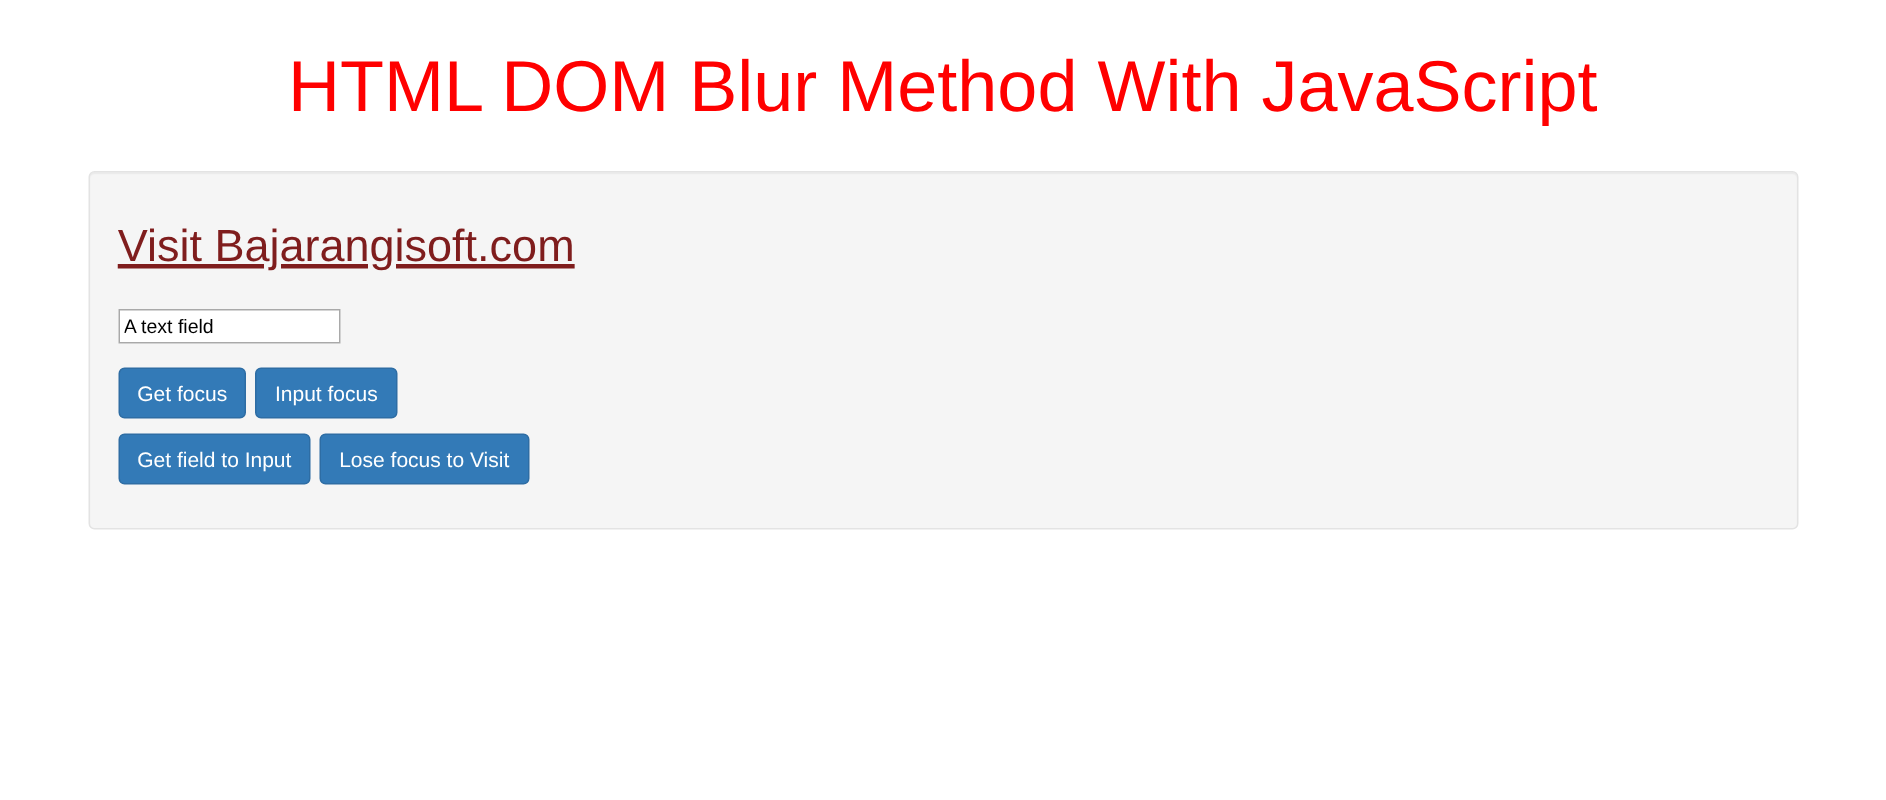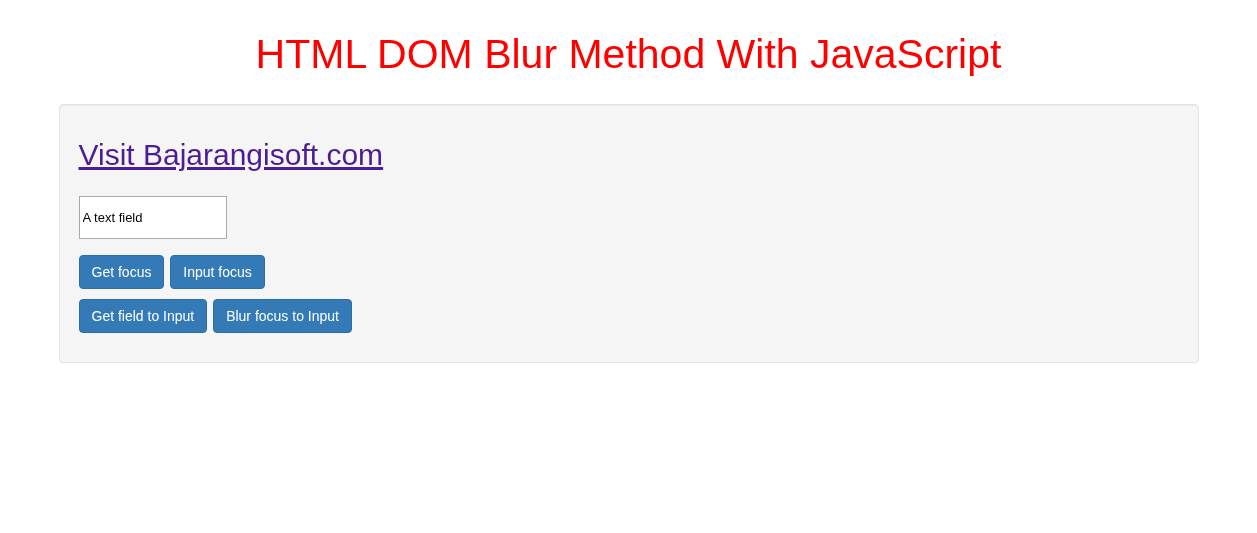--- a/index.html
+++ b/index.html
@@ -15,47 +15,47 @@
       background-color: #fff;
     }
     .container {
       width: 1170px;
       margin: 0 auto;
       padding: 0 15px;
     }
     h1.page-title {
       text-align: center;
       color: #ff0000;
-      font-size: 41px;
+      font-size: 48px;
       font-weight: 500;
       margin-top: 25px;
       margin-bottom: 20px;
     }
     .well {
       min-height: 20px;
       padding: 19px;
       margin-bottom: 20px;
       background-color: #f5f5f5;
       border: 1px solid #e3e3e3;
       border-radius: 4px;
       box-shadow: inset 0 1px 1px rgba(0,0,0,.05);
     }
     .well h2 {
       margin-top: 10px;
       margin-bottom: 10px;
       font-size: 30px;
       font-weight: 500;
     }
     .well h2 a {
-      color: #4c1d95;
+      color: #7f1d1d;
     }
     .text-input {
       font-family: inherit;
       font-size: 13px;
-      padding: 13px 3px;
+      padding: 3px 3px;
       border: 1px solid #a9a9a9;
       width: 148px;
       margin-top: 10px;
       margin-bottom: 6px;
     }
     .btn-row {
       margin-top: 10px;
       margin-bottom: 10px;
     }
     .btn {
@@ -95,16 +95,16 @@
       <input type="text" class="text-input" value="A text field" style="">
     </div>
 
     <div class="btn-row">
       <button class="btn btn-primary">Get focus</button>
       <button class="btn btn-primary">Input focus</button>
     </div>
 
     <div class="btn-row">
       <button class="btn btn-primary">Get field to Input</button>
-      <button class="btn btn-primary">Blur focus to Input</button>
+      <button class="btn btn-primary">Lose focus to Visit</button>
     </div>
   </div>
 </div>
 
 </body></html>

